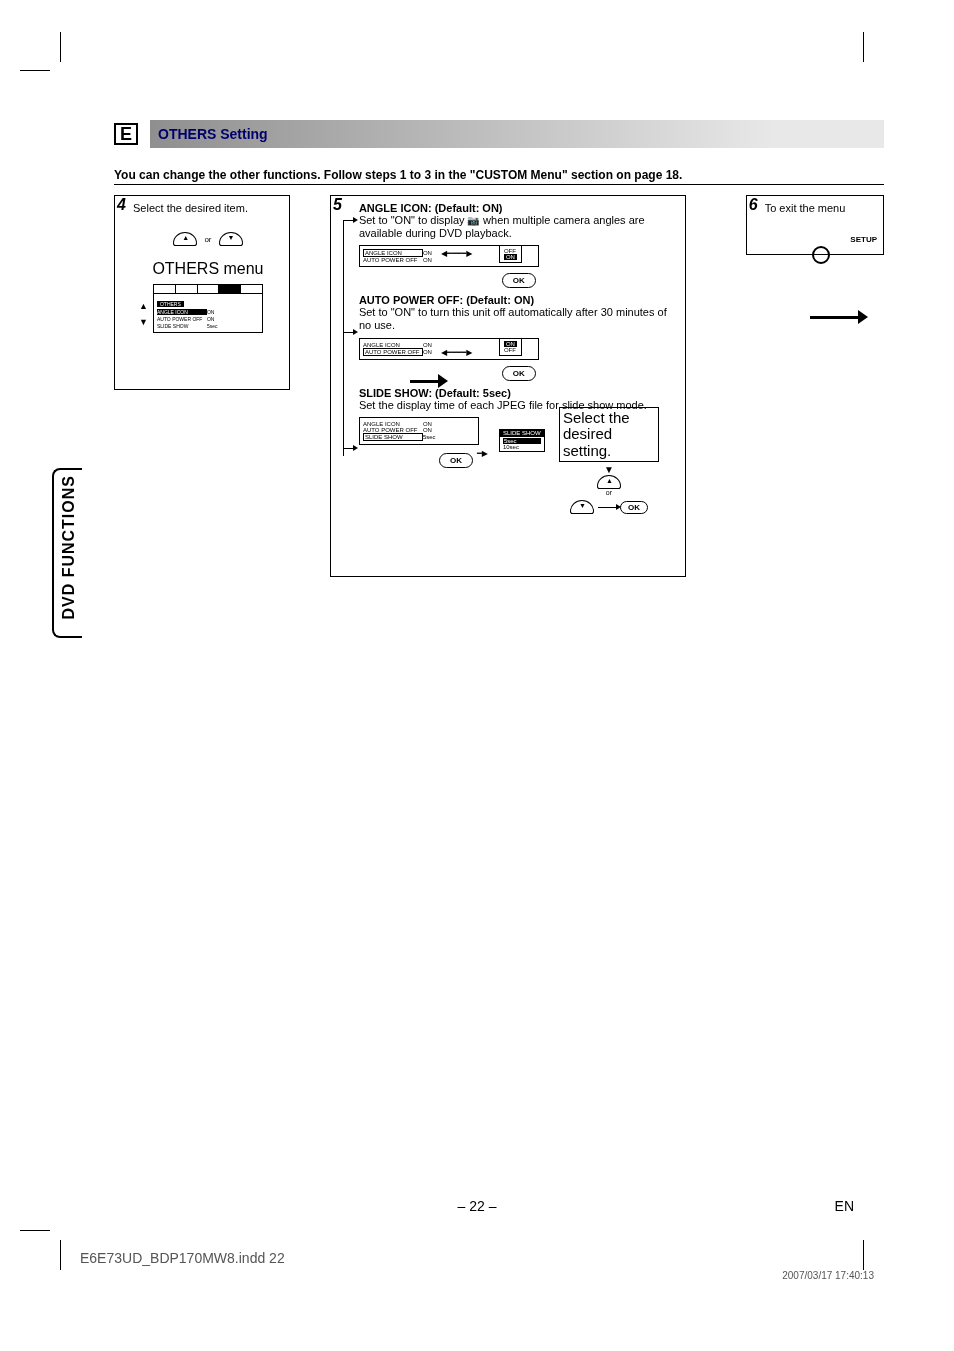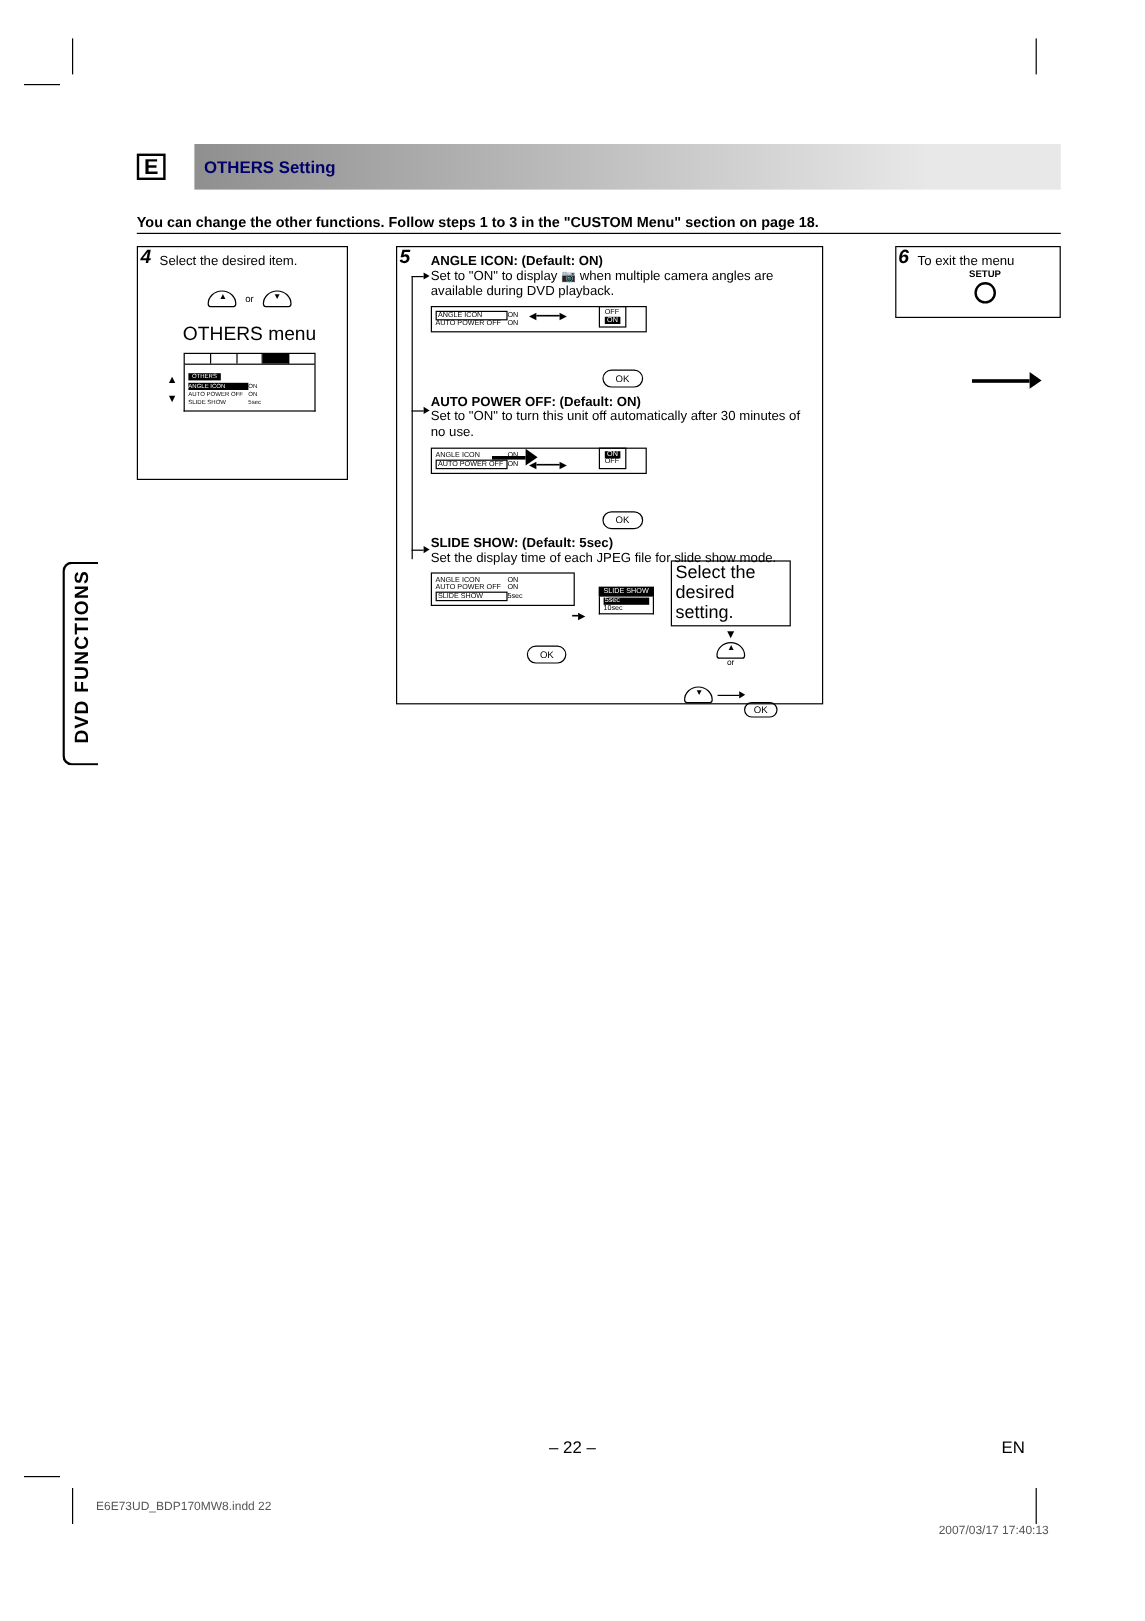--- a/index.html
+++ b/index.html
@@ -20,23 +20,23 @@
   }
   
   .section-row { display: flex; align-items: center; }
   .section-letter {
     width: 24px; height: 22px;
     border: 2px solid #000;
     display: flex; align-items: center; justify-content: center;
     font-weight: bold; font-size: 18px;
   }
   .section-bar {
-    flex: 1; height: 38px;
+    flex: 1; height: 28px;
     background: linear-gradient(to right, #8f8f8f, #e8e8e8 85%);
-    margin-left: 24px;
+    margin-left: 12px;
     display: flex; align-items: center;
     padding-left: 8px;
     font-weight: bold; color: #00006b; font-size: 14px;
   }
   .section-desc { margin-top: 20px; font-size: 12px; font-weight: bold; }
   .section-hr { border: none; border-top: 1px solid #000; margin-top: 2px; }
   
   .panels { display: flex; margin-top: 10px; align-items: flex-start; }
   .panel { border: 1px solid #000; position: relative; }
   .panel4 { width: 178px; height: 195px; }
@@ -91,21 +91,21 @@
   .osd-wide .row .k { width: 60px; }
   .osd-wide .row .v { width: 16px;}
   .osd-wide .row.sel .k { border:1px solid #000; padding:0 1px;}
   .osd-wide .opt-box {
     border:1px solid #000; font-size:6px; padding:2px 4px;
     position:absolute; left: 140px; top: 0;
   }
   .osd-wide .opt-box .sel { background:#000; color:#fff; padding:0 2px;}
   .ok-btn {
     display:inline-block; border:1.5px solid #000; border-radius: 12px;
-    padding: 2px 10px; font-size:8px; font-weight:normal;margin-top:25px;
+    padding: 2px 10px; font-size:8px; font-weight:bold;
   }
   .ok-wrap { text-align:center; margin-top:6px;}
   
   .branch {
     position:absolute; left:6px; top:24px; bottom:120px; width:14px;
   }
   .branch .v { position:absolute; left:6px; top:0; bottom:0; width:1px; background:#000;}
   .branch .h { position:absolute; left:6px; height:1px; background:#000; width:10px;}
   .branch .h::after{
     content:""; position:absolute; right:-5px; top:-3px;
@@ -114,21 +114,21 @@
   .select-box { border:1px solid #000; padding:2px 3px; font-size:15px; line-height:1.1;}
   .mini-flow { display:flex; align-items:center; justify-content:center; margin-top:4px;}
   .mini-flow .arrow-r {
     width:18px; height:1px; background:#000; margin: 0 4px 0 4px; position:relative;
   }
   .mini-flow .arrow-r::after{
     content:""; position:absolute; right:-5px; top:-3px;
     border-left:5px solid #000; border-top:3.5px solid transparent; border-bottom:3.5px solid transparent;
   }
   
-  .setup-btn { text-align:center; margin-top:0;}
+  .setup-btn { text-align:right; margin-top:21px;}
   .setup-lbl { font-size:8px; font-weight:bold;}
   .setup-circle {
     width:18px; height:18px; border:2px solid #000; border-radius:50%;
     margin: 2px auto 0;
   }
   
   .side-tab {
     position:absolute; left:60px; top:475px;
     writing-mode: vertical-rl; text-orientation: mixed;
     transform: rotate(180deg);
@@ -136,21 +136,21 @@
     background:#fff;
   }
   .side-tab-border {
     position:absolute; left:52px; top:468px; width:30px; height:170px;
     border-left:2px solid #000; border-top:2px solid #000; border-bottom:2px solid #000;
     border-top-left-radius:8px; border-bottom-left-radius:8px;
   }
   
   .page-num { position:absolute; left:0; width:954px; top:1198px; text-align:center; font-size:14px;}
   .lang { position:absolute; right:100px; top:1198px; font-size:14px;}
-  .footer-file { position:absolute; left:80px; top:1250px; font-size:10px; color:#555;}
+  .footer-file { position:absolute; left:80px; top:1250px; font-size:14px; color:#555;}
   .footer-date { position:absolute; right:80px; top:1270px; font-size:10px; color:#555;}
   
   .crop { position:absolute; background:#000;}
   .crop.tl-h { left:20px; top:70px; width:30px; height:1px;}
   .crop.tl-v { left:60px; top:32px; width:1px; height:30px;}
   .crop.tr-v { right:90px; top:32px; width:1px; height:30px;}
   .crop.bl-h { left:20px; top:1230px; width:30px; height:1px;}
   .crop.bl-v { left:60px; top:1240px; width:1px; height:30px;}
   .crop.br-v { right:90px; top:1240px; width:1px; height:30px;}
 </style>

